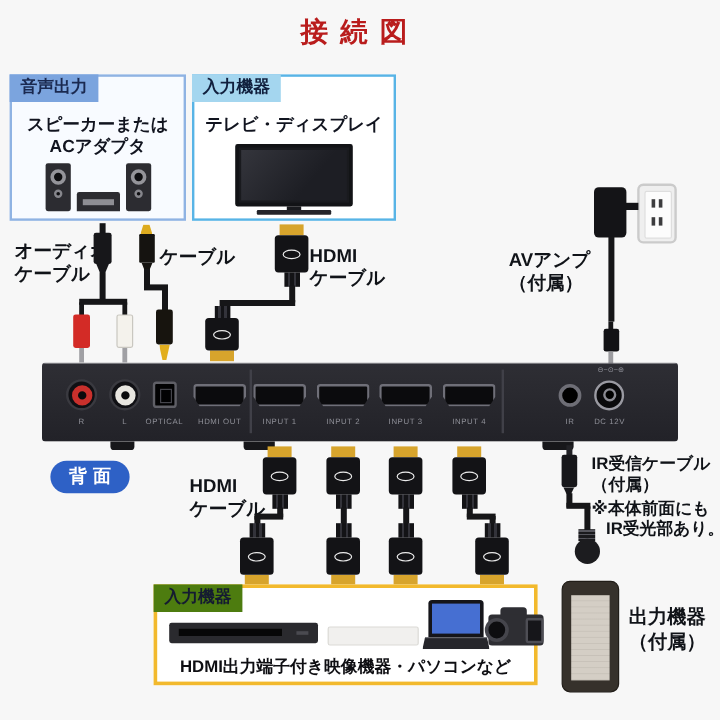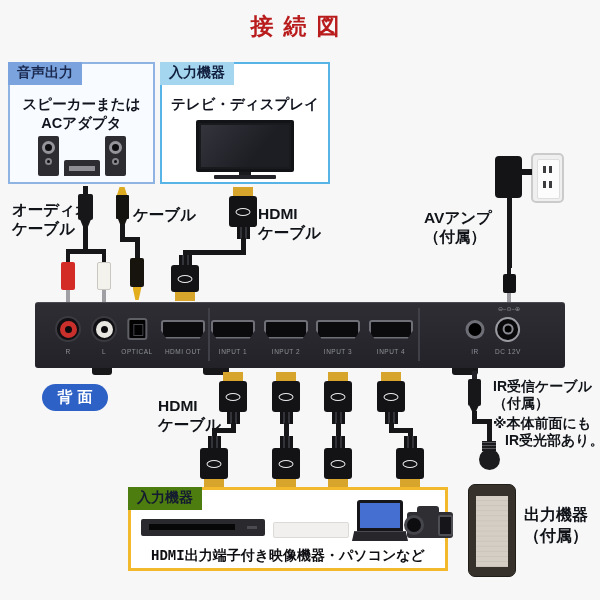--- a/index.html
+++ b/index.html
@@ -12,21 +12,21 @@
   .panel{position:absolute;box-sizing:border-box;background:#fff;}
   .panel .tag{position:absolute;top:-2px;left:-2px;font-size:14px;font-weight:700;padding:2px 9px 3px;white-space:nowrap;}
   .panel .lines{position:absolute;left:0;right:0;top:31px;text-align:center;font-weight:700;
                 font-size:14.5px;line-height:19px;color:#11141f;}
   .audio-box{left:8px;top:62px;width:147px;height:122px;border:2px solid #8fb3e3;background:#f8fbff;}
   .audio-box .tag{background:#7ba4de;color:#1a2950;}
   .output-box{left:160px;top:62px;width:170px;height:122px;border:2px solid #58b4e6;}
   .output-box .tag{background:#a4d6ef;color:#11203e;}
   .input-box{left:128px;top:487px;width:320px;height:84px;border:3px solid #f2b92d;}
   .input-box .tag{top:-3px;left:-3px;background:#4d7c0f;color:#141b31;}
-  .caption{position:absolute;left:0;right:0;top:57px;text-align:center;font-size:14px;font-weight:700;color:#0e0e12;font-family:Liberation Mono, monospace;}
+  .caption{position:absolute;left:0;right:0;top:57px;text-align:center;font-size:14px;font-weight:700;color:#0e0e12;}
   
   .lbl{position:absolute;font-weight:700;color:#101318;font-size:15.5px;line-height:19px;white-space:nowrap;}
   .lbl.sm{font-size:14px;line-height:17px;}
   
   .badge{position:absolute;left:42px;top:384px;width:66px;height:27px;border-radius:14px;background:#2e61c6;
          color:#fff;font-size:15px;font-weight:700;display:flex;align-items:center;justify-content:center;
          letter-spacing:5px;padding-left:5px;box-sizing:border-box;}
   
   .device{position:absolute;left:35px;top:302px;width:530px;height:66px;border-radius:3px;
           background:linear-gradient(#2e2e34,#222228);border-top:1px solid #4a4a52;box-sizing:border-box;}

